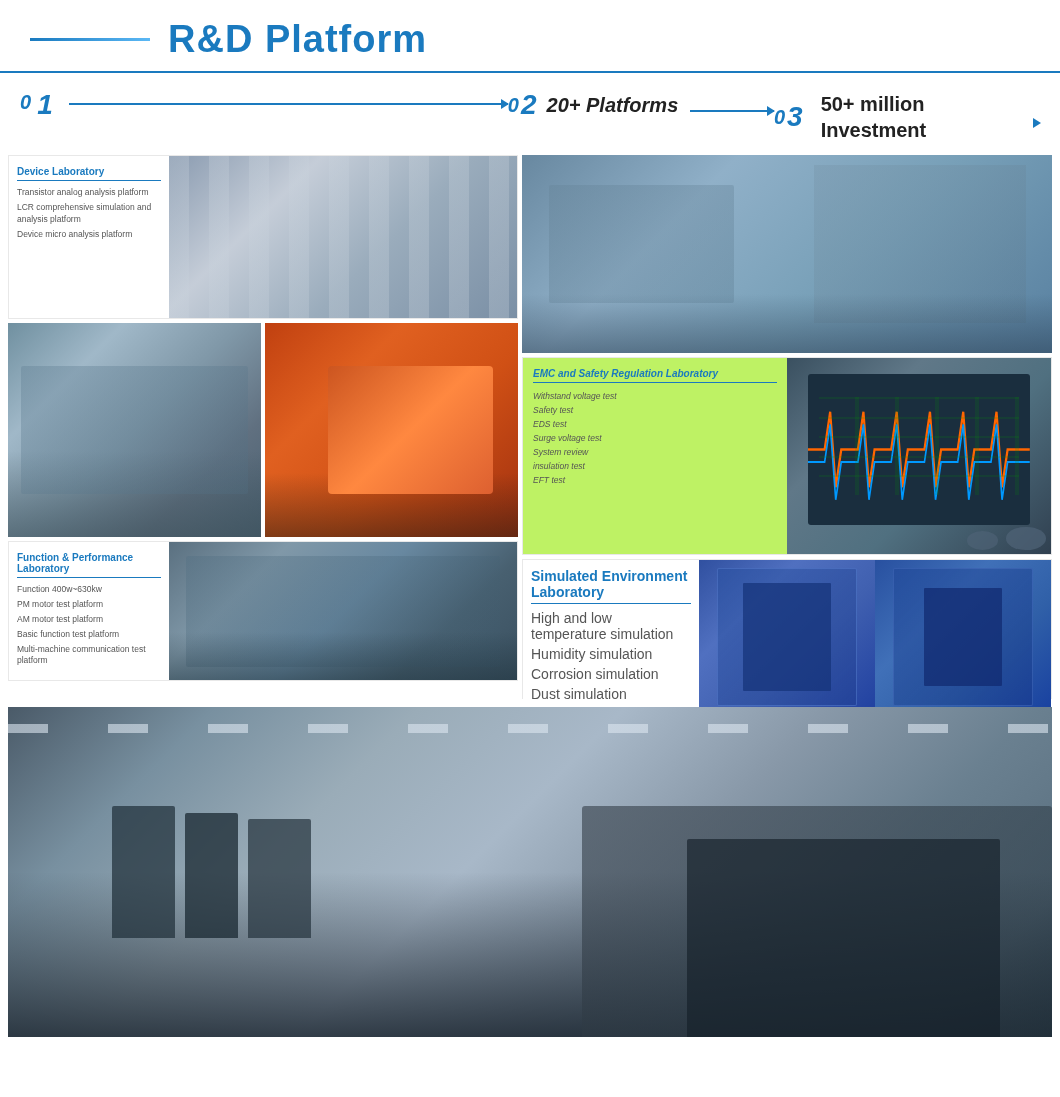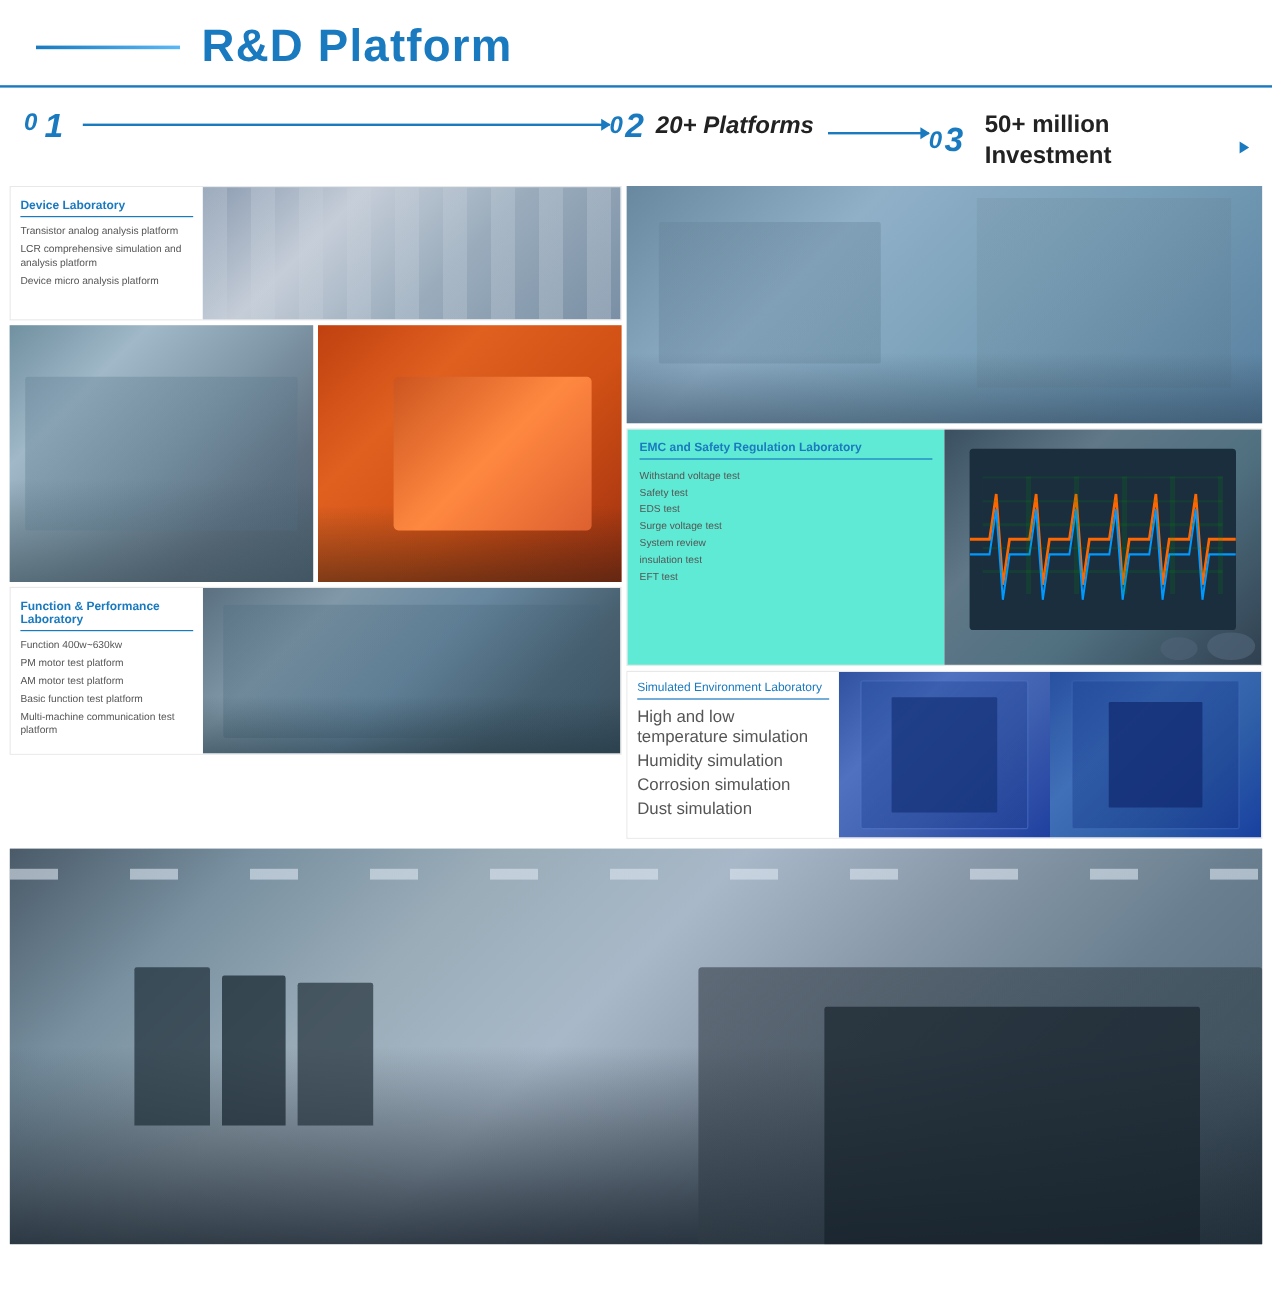--- a/index.html
+++ b/index.html
@@ -56,21 +56,21 @@
     .badge-text.large {
       font-size: 20px;
       font-weight: bold;
       color: #222;
     }
 
     
     .device-lab-panel {
       display: grid;
       grid-template-columns: 160px 1fr;
-      height: 112px;
+      height: 164px;
       background: #fff;
       border: 1px solid #e8e8e8;
     }
     .device-lab-info {
       padding: 10px 8px;
       background: #fff;
     }
     .lab-title {
       font-size: 10px;
       font-weight: bold;
@@ -161,21 +161,22 @@
     
     .emc-panel {
       display: grid;
       grid-template-columns: 1fr 1fr;
       height: 198px;
       border: 1px solid #e8e8e8;
       background: #fff;
     }
     .emc-info {
       padding: 10px 10px;
-      background: #5eead4;
+      background: #bef264;
+      font-style: italic;
     }
     .emc-title {
       font-size: 10px;
       font-weight: bold;
       color: #1a7abf;
       margin-bottom: 8px;
       border-bottom: 1px solid #1a7abf;
       padding-bottom: 3px;
     }
     .emc-item {
@@ -190,22 +191,22 @@
       grid-template-columns: 1fr 1fr 1fr;
       height: 140px;
       border: 1px solid #e8e8e8;
       background: #fff;
     }
     .sim-env-info {
       padding: 8px 8px;
       background: #fff;
     }
     .sim-env-title {
-      font-size: 10px;
-      font-weight: normal;
+      font-size: 14px;
+      font-weight: bold;
       color: #1a7abf;
       margin-bottom: 6px;
       border-bottom: 1px solid #1a7abf;
       padding-bottom: 3px;
     }
     .sim-env-item {
       font-size: 14px;
       color: #555;
       margin-bottom: 4px;
     }

